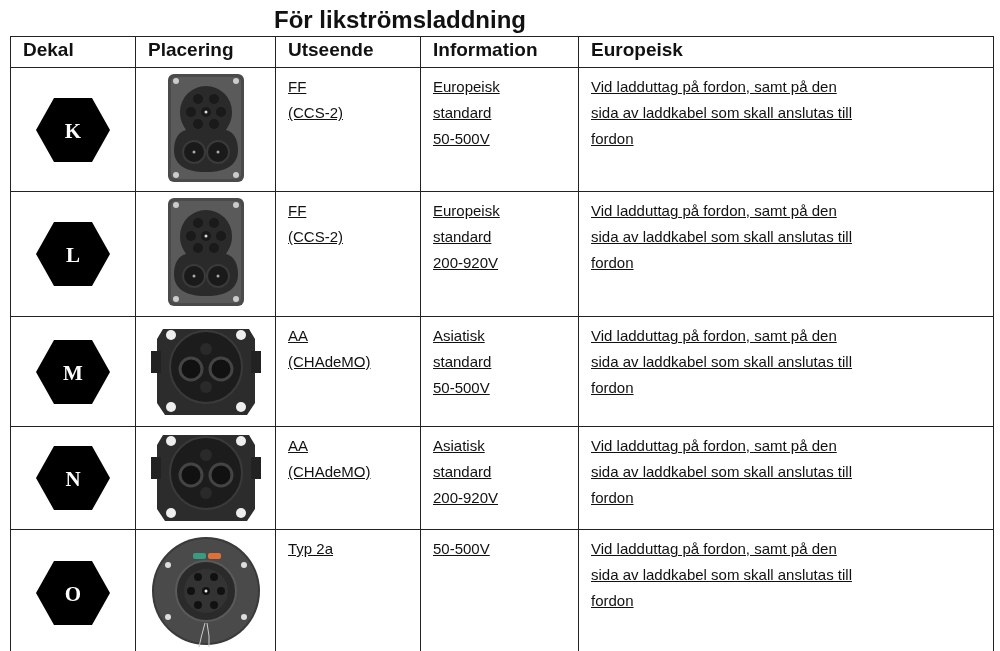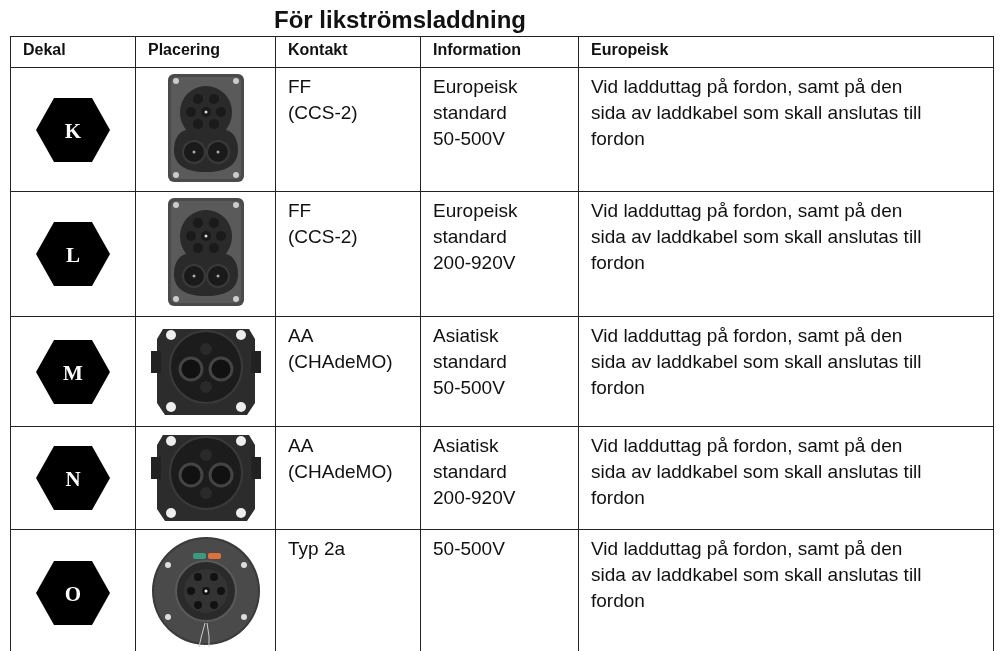--- a/index.html
+++ b/index.html
@@ -1,21 +1,21 @@
 <!DOCTYPE html>
 <html><head>
 <meta charset="utf-8">
 <style>
   html,body{margin:0;padding:0;background:#fff;}
   body{width:1000px;height:651px;position:relative;overflow:hidden;font-family:"Liberation Sans",sans-serif;color:#111;}
   .title{position:absolute;left:0;width:800px;top:6px;text-align:center;font-weight:bold;font-size:24px;line-height:28px;}
   table{position:absolute;left:10px;top:36px;border-collapse:collapse;table-layout:fixed;width:983px;}
   td,th{border:1.5px solid #222;vertical-align:top;padding:0;}
-  th{font-size:16px;font-weight:bold;text-align:left;height:29px;padding:1px 0 0 12px;line-height:24px;}
-  td.txt{font-size:19px;line-height:26px;padding:6px 0 0 12px;}
+  th{font-size:19px;font-weight:bold;text-align:left;height:29px;padding:1px 0 0 12px;line-height:24px;}
+  td.txt{font-size:15px;line-height:26px;padding:6px 0 0 12px;text-decoration:underline;}
   td.dekal,td.img{text-align:center;vertical-align:middle;}
   .hex{width:76px;height:66px;margin:0 auto;}
   .hex svg{display:block;}
 </style>
 </head>
 <body>
 
 <div class="title">För likströmsladdning</div>
 
 <table>
@@ -23,21 +23,21 @@
     <col style="width:125px">
       <col style="width:140px">
       <col style="width:145px">
       <col style="width:158px">
       <col style="width:415px">
   </colgroup>
   <thead>
     <tr>
       <th>Dekal</th>
       <th>Placering</th>
-      <th>Kontakt</th>
+      <th>Utseende</th>
       <th>Information</th>
       <th>Europeisk</th>
     </tr>
   </thead>
   <tbody id="tbody">
       <tr style="height: 124px;">
         <td class="dekal">
           <div class="hex">
   <svg width="76" height="66" viewBox="0 0 76 66">
               <polygon points="19,1 57,1 75,33 57,65 19,65 1,33" fill="#000"></polygon>

